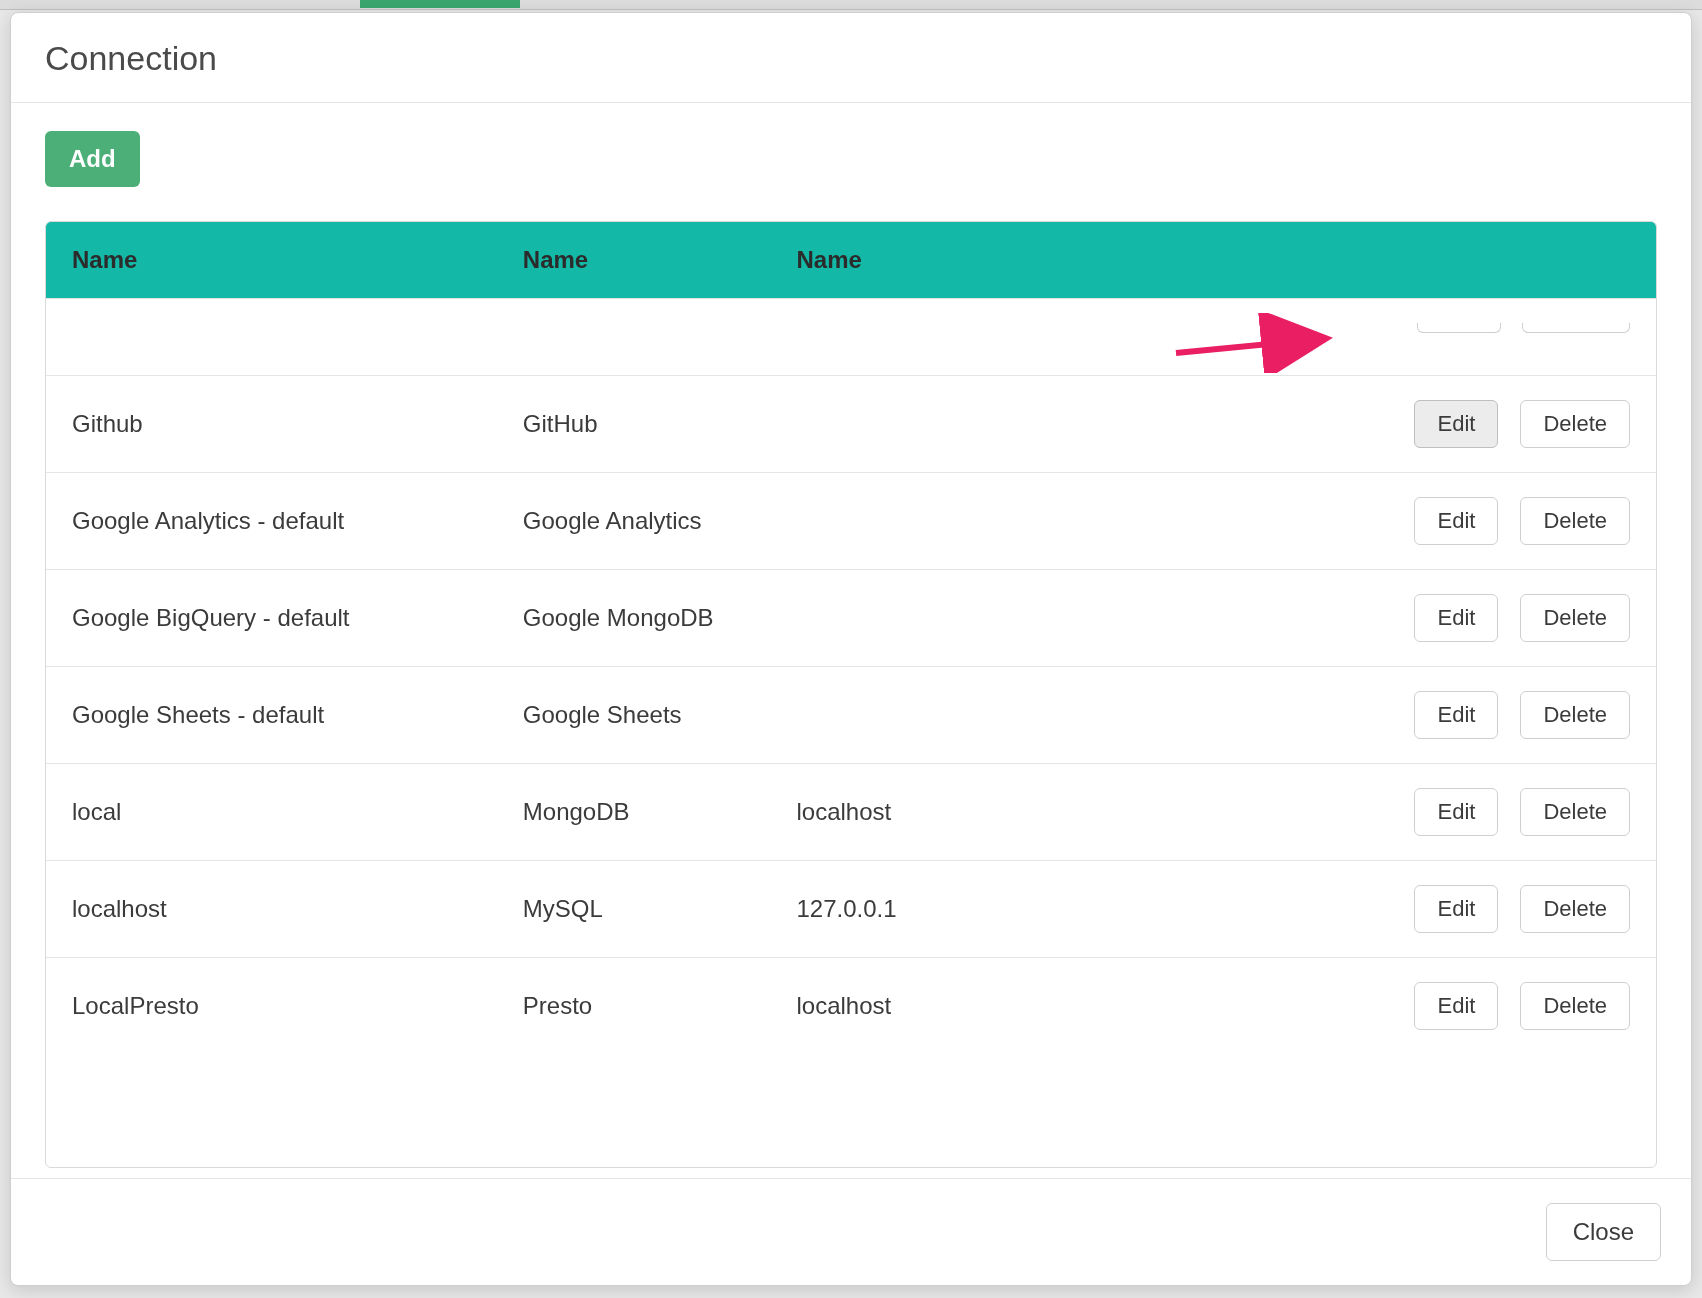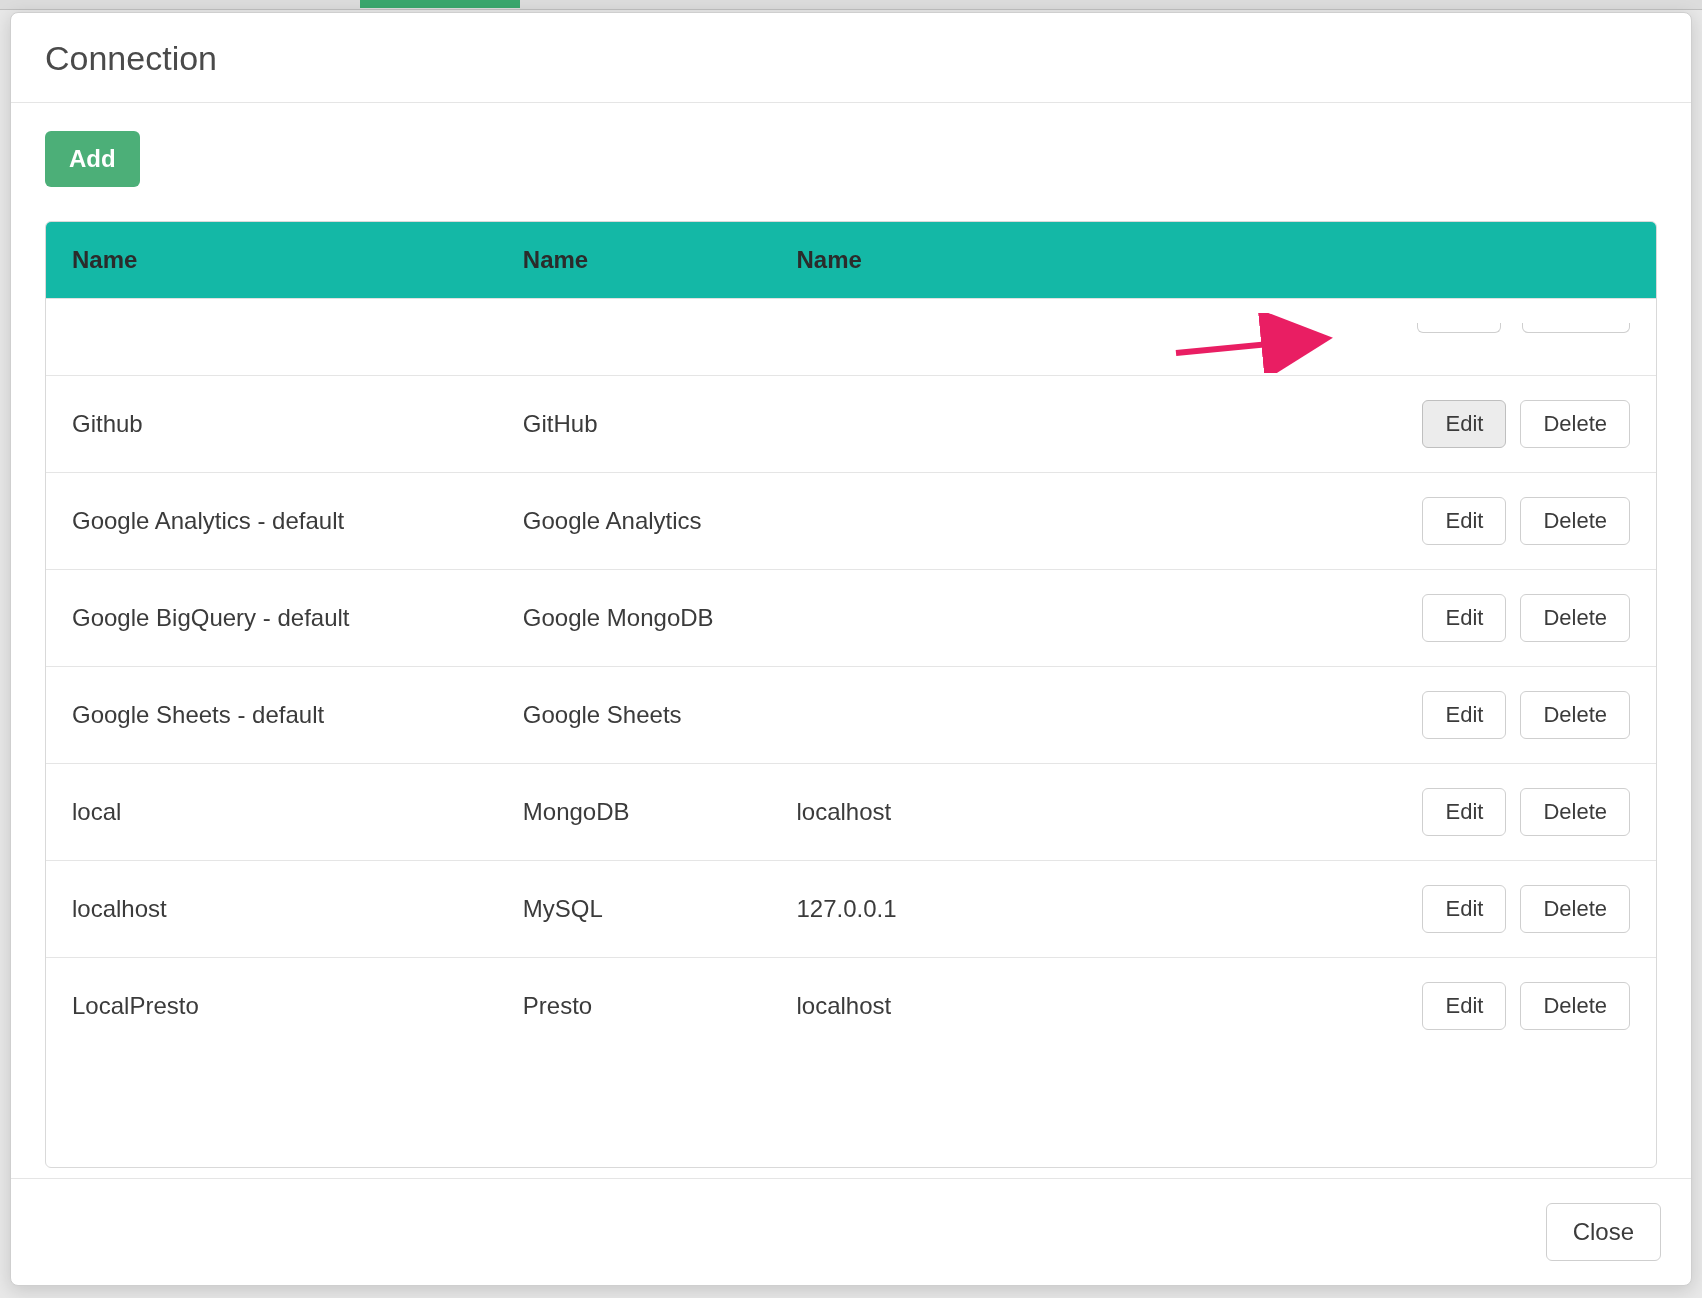--- a/index.html
+++ b/index.html
@@ -140,21 +140,21 @@
 
     .btn {
       display: inline-block;
       background: #ffffff;
       border: 1px solid #cfcfcf;
       border-radius: 6px;
       padding: 10px 22px;
       font-size: 22px;
       color: #3b3b3b;
       cursor: pointer;
-      margin-left: 14px;
+      margin-left: 22px;
     }
 
     .btn.highlighted {
       background: #ececec;
       border-color: #bfbfbf;
     }
 
     
     .peek-row td {
       padding-top: 0;

